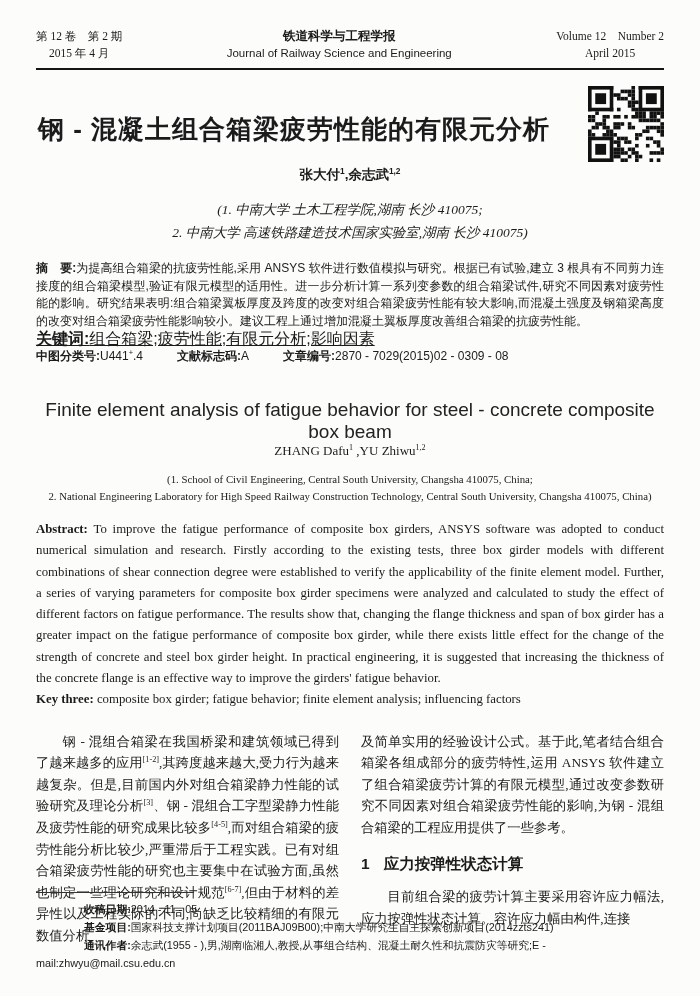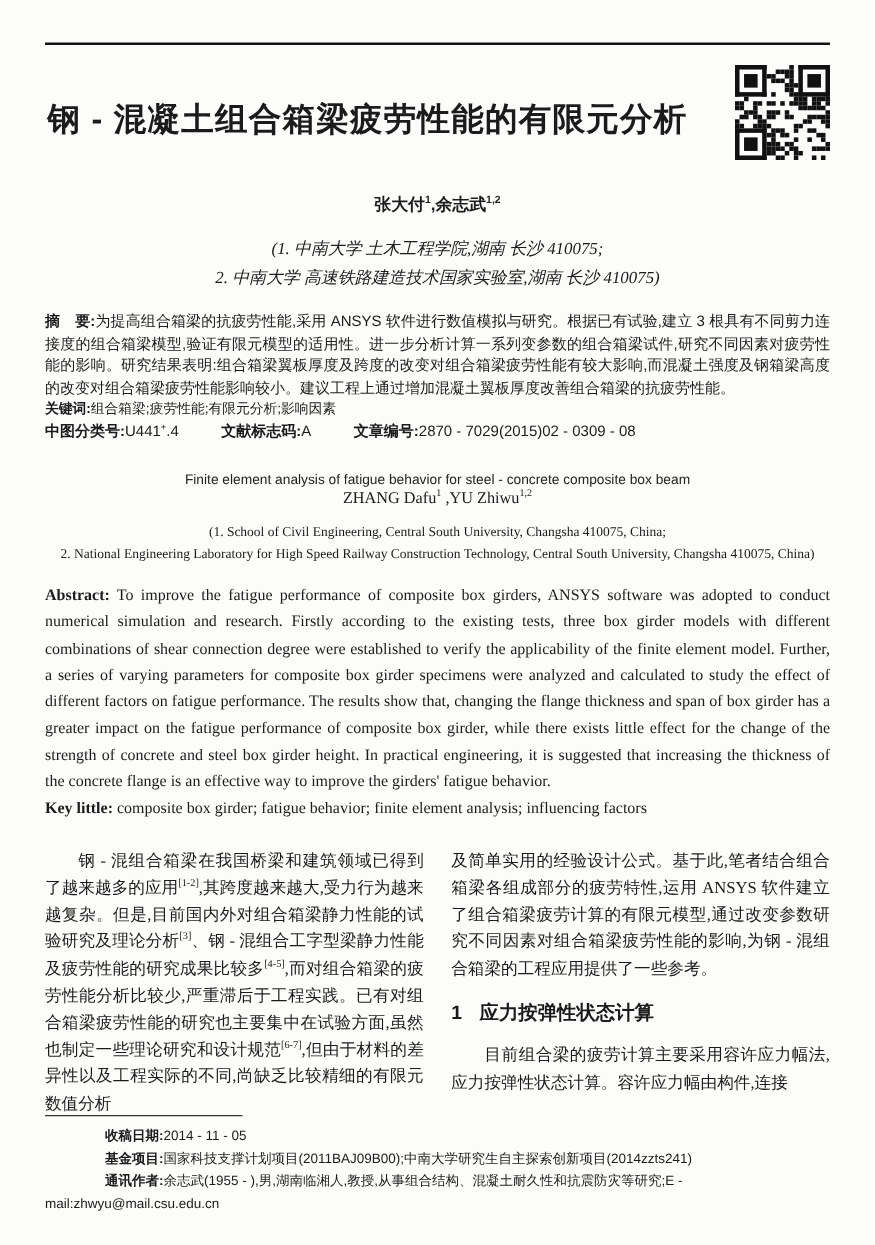--- a/index.html
+++ b/index.html
@@ -27,35 +27,35 @@
 
   
   .title-row { display: flex; margin-top: 16px; align-items: flex-start; gap: 36px; }
   .title-cn {
     flex: 1; text-align: center;
     font-family: "Liberation Sans", "DejaVu Sans", sans-serif;
     font-weight: bold; font-size: 26px; letter-spacing: 1px;
     padding-top: 26px;
   }
   .qr { width: 76px; height: 76px; flex: 0 0 76px; }
-  .authors-cn { text-align: center; font-size: 13.5px; margin-top: 27px; font-weight: bold; font-family: "Liberation Sans", sans-serif;}
+  .authors-cn { text-align: center; font-size: 13.5px; margin-top: 4px; font-weight: bold; font-family: "Liberation Sans", sans-serif;}
   .affil-cn { text-align: center; font-size: 13.5px; margin-top: 14px; line-height: 23px; font-style: italic; }
 
   
   .abstract-cn { margin-top: 16px; font-size: 12px; line-height: 17.5px; text-align: justify; font-family: "Liberation Sans", sans-serif;}
   .abstract-cn b { font-family: "Liberation Sans", sans-serif; }
-  .kw-cn { font-size: 11px; line-height: 17.5px; font-family: "Liberation Sans", sans-serif;}
+  .kw-cn { font-size: 16px; line-height: 17.5px; font-family: "Liberation Sans", sans-serif; text-decoration: underline;}
   .meta-cn { font-size: 12px; line-height: 17.5px; display: flex; gap: 34px; font-family: "Liberation Sans", sans-serif;}
   sup { font-size: 0.62em; vertical-align: super; line-height: 0; }
 
   
   .title-en {
-    text-align: center; margin-top: 24px;
+    text-align: center; margin-top: 34px;
     font-family: "Liberation Sans", "DejaVu Sans", sans-serif;
-    font-size: 11px; color:#222;
+    font-size: 19px; color:#222;
   }
   .authors-en { text-align: center; margin-top: 0; font-size: 13px; }
   .affil-en { text-align: center; margin-top: 12px; font-size: 10.8px; line-height: 17px; }
   .abstract-en { margin-top: 14px; font-size: 12.8px; line-height: 21.3px; text-align: justify; }
   .kw-en { font-size: 12.8px; line-height: 21.3px; }
 
   
   .body-cols { display: flex; gap: 22px; margin-top: 20px; }
   .bcol { flex: 1; font-size: 13.3px; line-height: 21.6px; text-align: justify; }
   .indent { text-indent: 2em; }
@@ -68,20 +68,34 @@
   .foot { position: absolute; left: 36px; right: 36px; bottom: 24px; }
   .foot-rule { width: 158px; border-top: 1.6px solid #333; margin-bottom: 7px; }
   .foot-line { font-size: 10.8px; line-height: 18px; font-family: "Liberation Sans", sans-serif; }
   .foot-line b { font-family: "Liberation Sans", sans-serif; padding-left: 48px; }
 </style>
 </head>
 <body>
 
 <div class="page">
 
+  <div class="jheader">
+    <div class="col side">
+      <div>第 12 卷　第 2 期</div>
+      <div>2015 年 4 月</div>
+    </div>
+    <div class="col">
+      <div class="cn-journal">铁道科学与工程学报</div>
+      <div class="en-journal">Journal of Railway Science and Engineering</div>
+    </div>
+    <div class="col side">
+      <div>Volume 12　Number 2</div>
+      <div>April 2015</div>
+    </div>
+  </div>
   <div class="header-rule"></div>
 
   <div class="title-row">
     <h1 class="title-cn">钢 - 混凝土组合箱梁疲劳性能的有限元分析</h1>
     <svg class="qr" id="qr-svg" viewBox="0 0 84 84">
         <rect x="0" y="0" width="28" height="4" fill="#111"></rect>
         <rect x="0" y="24" width="28" height="4" fill="#111"></rect>
         <rect x="0" y="0" width="4" height="28" fill="#111"></rect>
         <rect x="24" y="0" width="4" height="28" fill="#111"></rect>
         <rect x="8" y="8" width="12" height="12" fill="#111"></rect>
@@ -244,21 +258,21 @@
     <span><b>文章编号:</b><span>2870 - 7029(2015)02 - 0309 - 08</span></span>
   </div>
 
   <div class="title-en">Finite element analysis of fatigue behavior for steel - concrete composite box beam</div>
   <div class="authors-en">ZHANG Dafu<sup>1</sup> ,YU Zhiwu<sup>1,2</sup></div>
   <div class="affil-en">
     <div>(1. School of Civil Engineering, Central South University, Changsha 410075, China;</div>
     <div>2. National Engineering Laboratory for High Speed Railway Construction Technology, Central South University, Changsha 410075, China)</div>
   </div>
   <p class="abstract-en"><b>Abstract:</b><span> To improve the fatigue performance of composite box girders, ANSYS software was adopted to conduct numerical simulation and research. Firstly according to the existing tests, three box girder models with different combinations of shear connection degree were established to verify the applicability of the finite element model. Further, a series of varying parameters for composite box girder specimens were analyzed and calculated to study the effect of different factors on fatigue performance. The results show that, changing the flange thickness and span of box girder has a greater impact on the fatigue performance of composite box girder, while there exists little effect for the change of the strength of concrete and steel box girder height. In practical engineering, it is suggested that increasing the thickness of the concrete flange is an effective way to improve the girders' fatigue behavior.</span></p>
-  <p class="kw-en"><b>Key little:</b><span> composite box girder; fatigue behavior; finite element analysis; influencing factors</span></p>
+  <p class="kw-en"><b>Key three:</b><span> composite box girder; fatigue behavior; finite element analysis; influencing factors</span></p>
 
   <div class="body-cols">
     <div class="bcol">
       <p class="indent">钢 - 混组合箱梁在我国桥梁和建筑领域已得到了越来越多的应用<sup>[1-2]</sup>,其跨度越来越大,受力行为越来越复杂。但是,目前国内外对组合箱梁静力性能的试验研究及理论分析<sup>[3]</sup>、钢 - 混组合工字型梁静力性能及疲劳性能的研究成果比较多<sup>[4-5]</sup>,而对组合箱梁的疲劳性能分析比较少,严重滞后于工程实践。已有对组合箱梁疲劳性能的研究也主要集中在试验方面,虽然也制定一些理论研究和设计规范<sup>[6-7]</sup>,但由于材料的差异性以及工程实际的不同,尚缺乏比较精细的有限元数值分析</p>
     </div>
     <div class="bcol">
       <p>及简单实用的经验设计公式。基于此,笔者结合组合箱梁各组成部分的疲劳特性,运用 ANSYS 软件建立了组合箱梁疲劳计算的有限元模型,通过改变参数研究不同因素对组合箱梁疲劳性能的影响,为钢 - 混组合箱梁的工程应用提供了一些参考。</p>
       <div class="sec-heading">
         <span>1</span>
         <span>应力按弹性状态计算</span>

